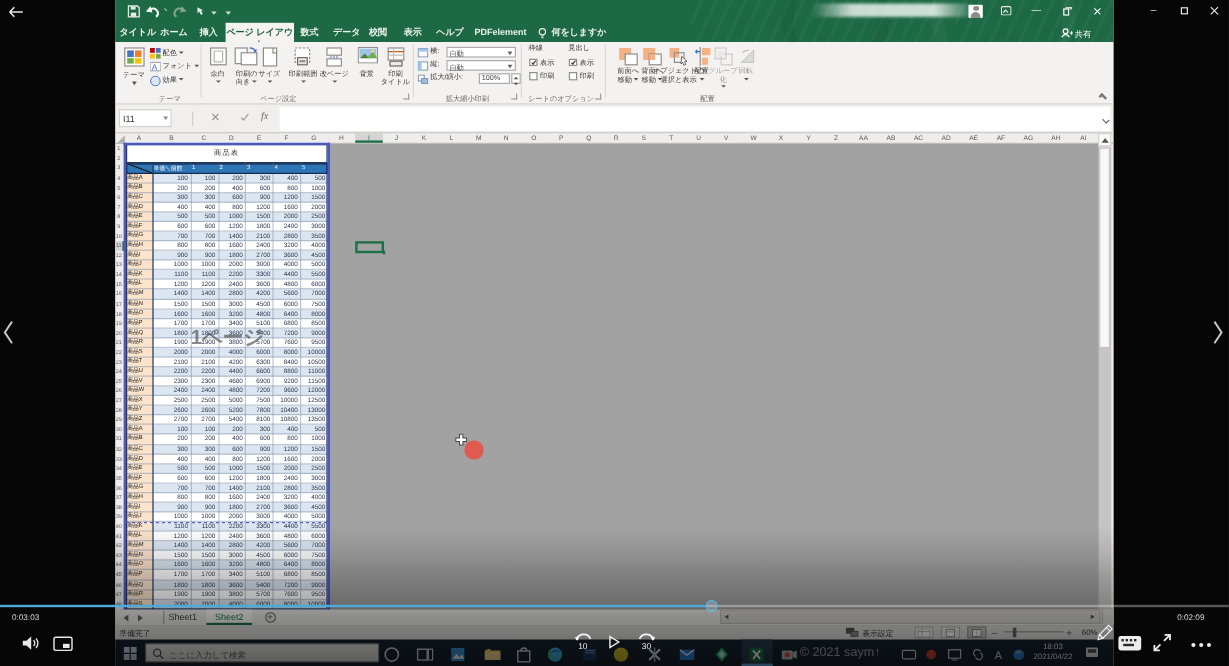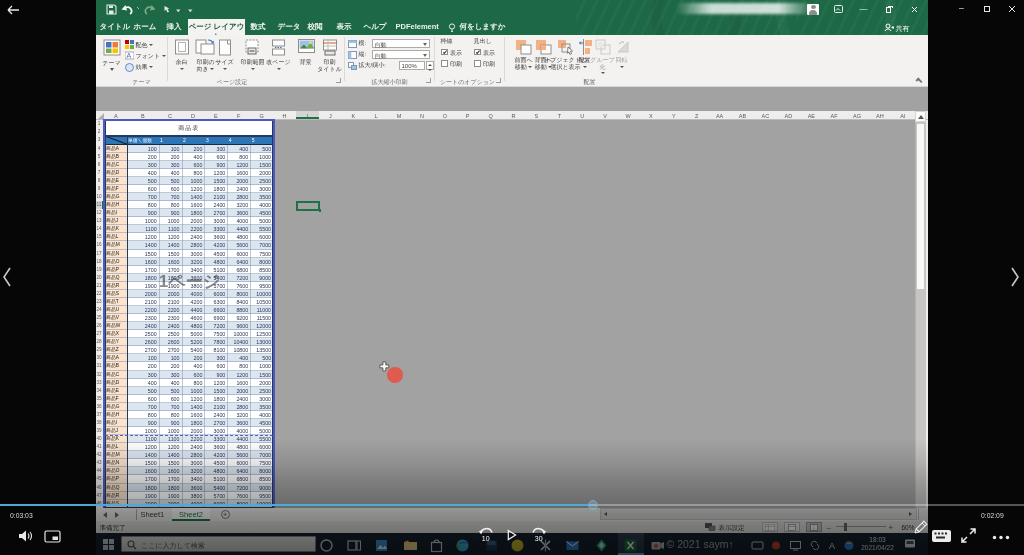--- a/index.html
+++ b/index.html
@@ -254,20 +254,34 @@
  <div class="ab blab" style="left:492px;top:22px;width:30px;color:#a0a0a0">グループ化<br><i class="tri"></i></div>
  <svg class="ab" style="left:519px;top:4px;opacity:.45" width="16" height="16" viewBox="0 0 16 16">
           <path d="M3 13 l10-10 v10 z" fill="#bbb" stroke="#999"></path>
           <path d="M4 5 a5 5 0 0 1 5-2" fill="none" stroke="#666"></path>
         </svg>
  <div class="ab blab" style="left:514px;top:22px;width:24px;color:#a0a0a0">回転<br><i class="tri"></i></div>
  <div class="ab glab" style="left:464px;width:60px">配置</div>
  <div class="ab" style="left:820px;top:44px;width:6px;height:4px;border-left:2px solid #777;border-top:2px solid #777;transform:rotate(45deg)"></div>
 </div>
 
+<div class="ab" id="fbar">
+ <div class="ab" id="nbox">I11</div>
+ <div class="ab" style="left:40px;top:10.5px;width:0;height:0;border-left:2.5px solid transparent;border-right:2.5px solid transparent;border-top:3px solid #888"></div>
+ <div class="ab" style="left:64px;top:6px;width:1px;height:12px;background:#d0cecc"></div>
+ <svg class="ab" style="left:80px;top:7px" width="7" height="7" viewBox="0 0 7 7">
+          <path d="M1 1 L6 6 M6 1 L1 6" stroke="#9a9896" stroke-width="1"></path>
+        </svg>
+ <svg class="ab" style="left:104px;top:7px" width="8" height="7" viewBox="0 0 8 7">
+          <path d="M1 4 L3 6 L7 1" fill="none" stroke="#9a9896" stroke-width="1"></path>
+        </svg>
+ <div class="ab" style="left:122px;top:4px;font-size:8.5px;color:#666;font-style:italic;font-family:'Liberation Serif',serif">fx</div>
+ <div class="ab" id="ffld"></div>
+ <div class="ab" style="left:823px;top:11px;width:5px;height:4px;border-left:1.5px solid #666;border-top:1.5px solid #666;transform:rotate(225deg)"></div>
+</div>
 <div class="ab" id="chead">
         <div class="ab" style="left:200.5px;top:0;width:22.9px;height:8px;background:#d4d4d4;border-bottom:2px solid #1e7345"></div>
         <div class="ab cl" style="left:20.3px;color:#5a5a5a">A</div>
         <div class="ab cl" style="left:47.3px;color:#5a5a5a">B</div>
         <div class="ab cl" style="left:74.5px;color:#5a5a5a">C</div>
         <div class="ab cl" style="left:97.4px;color:#5a5a5a">D</div>
         <div class="ab cl" style="left:120.3px;color:#5a5a5a">E</div>
         <div class="ab cl" style="left:143.2px;color:#5a5a5a">F</div>
         <div class="ab cl" style="left:166.1px;color:#5a5a5a">G</div>
         <div class="ab cl" style="left:189.0px;color:#5a5a5a">H</div>

